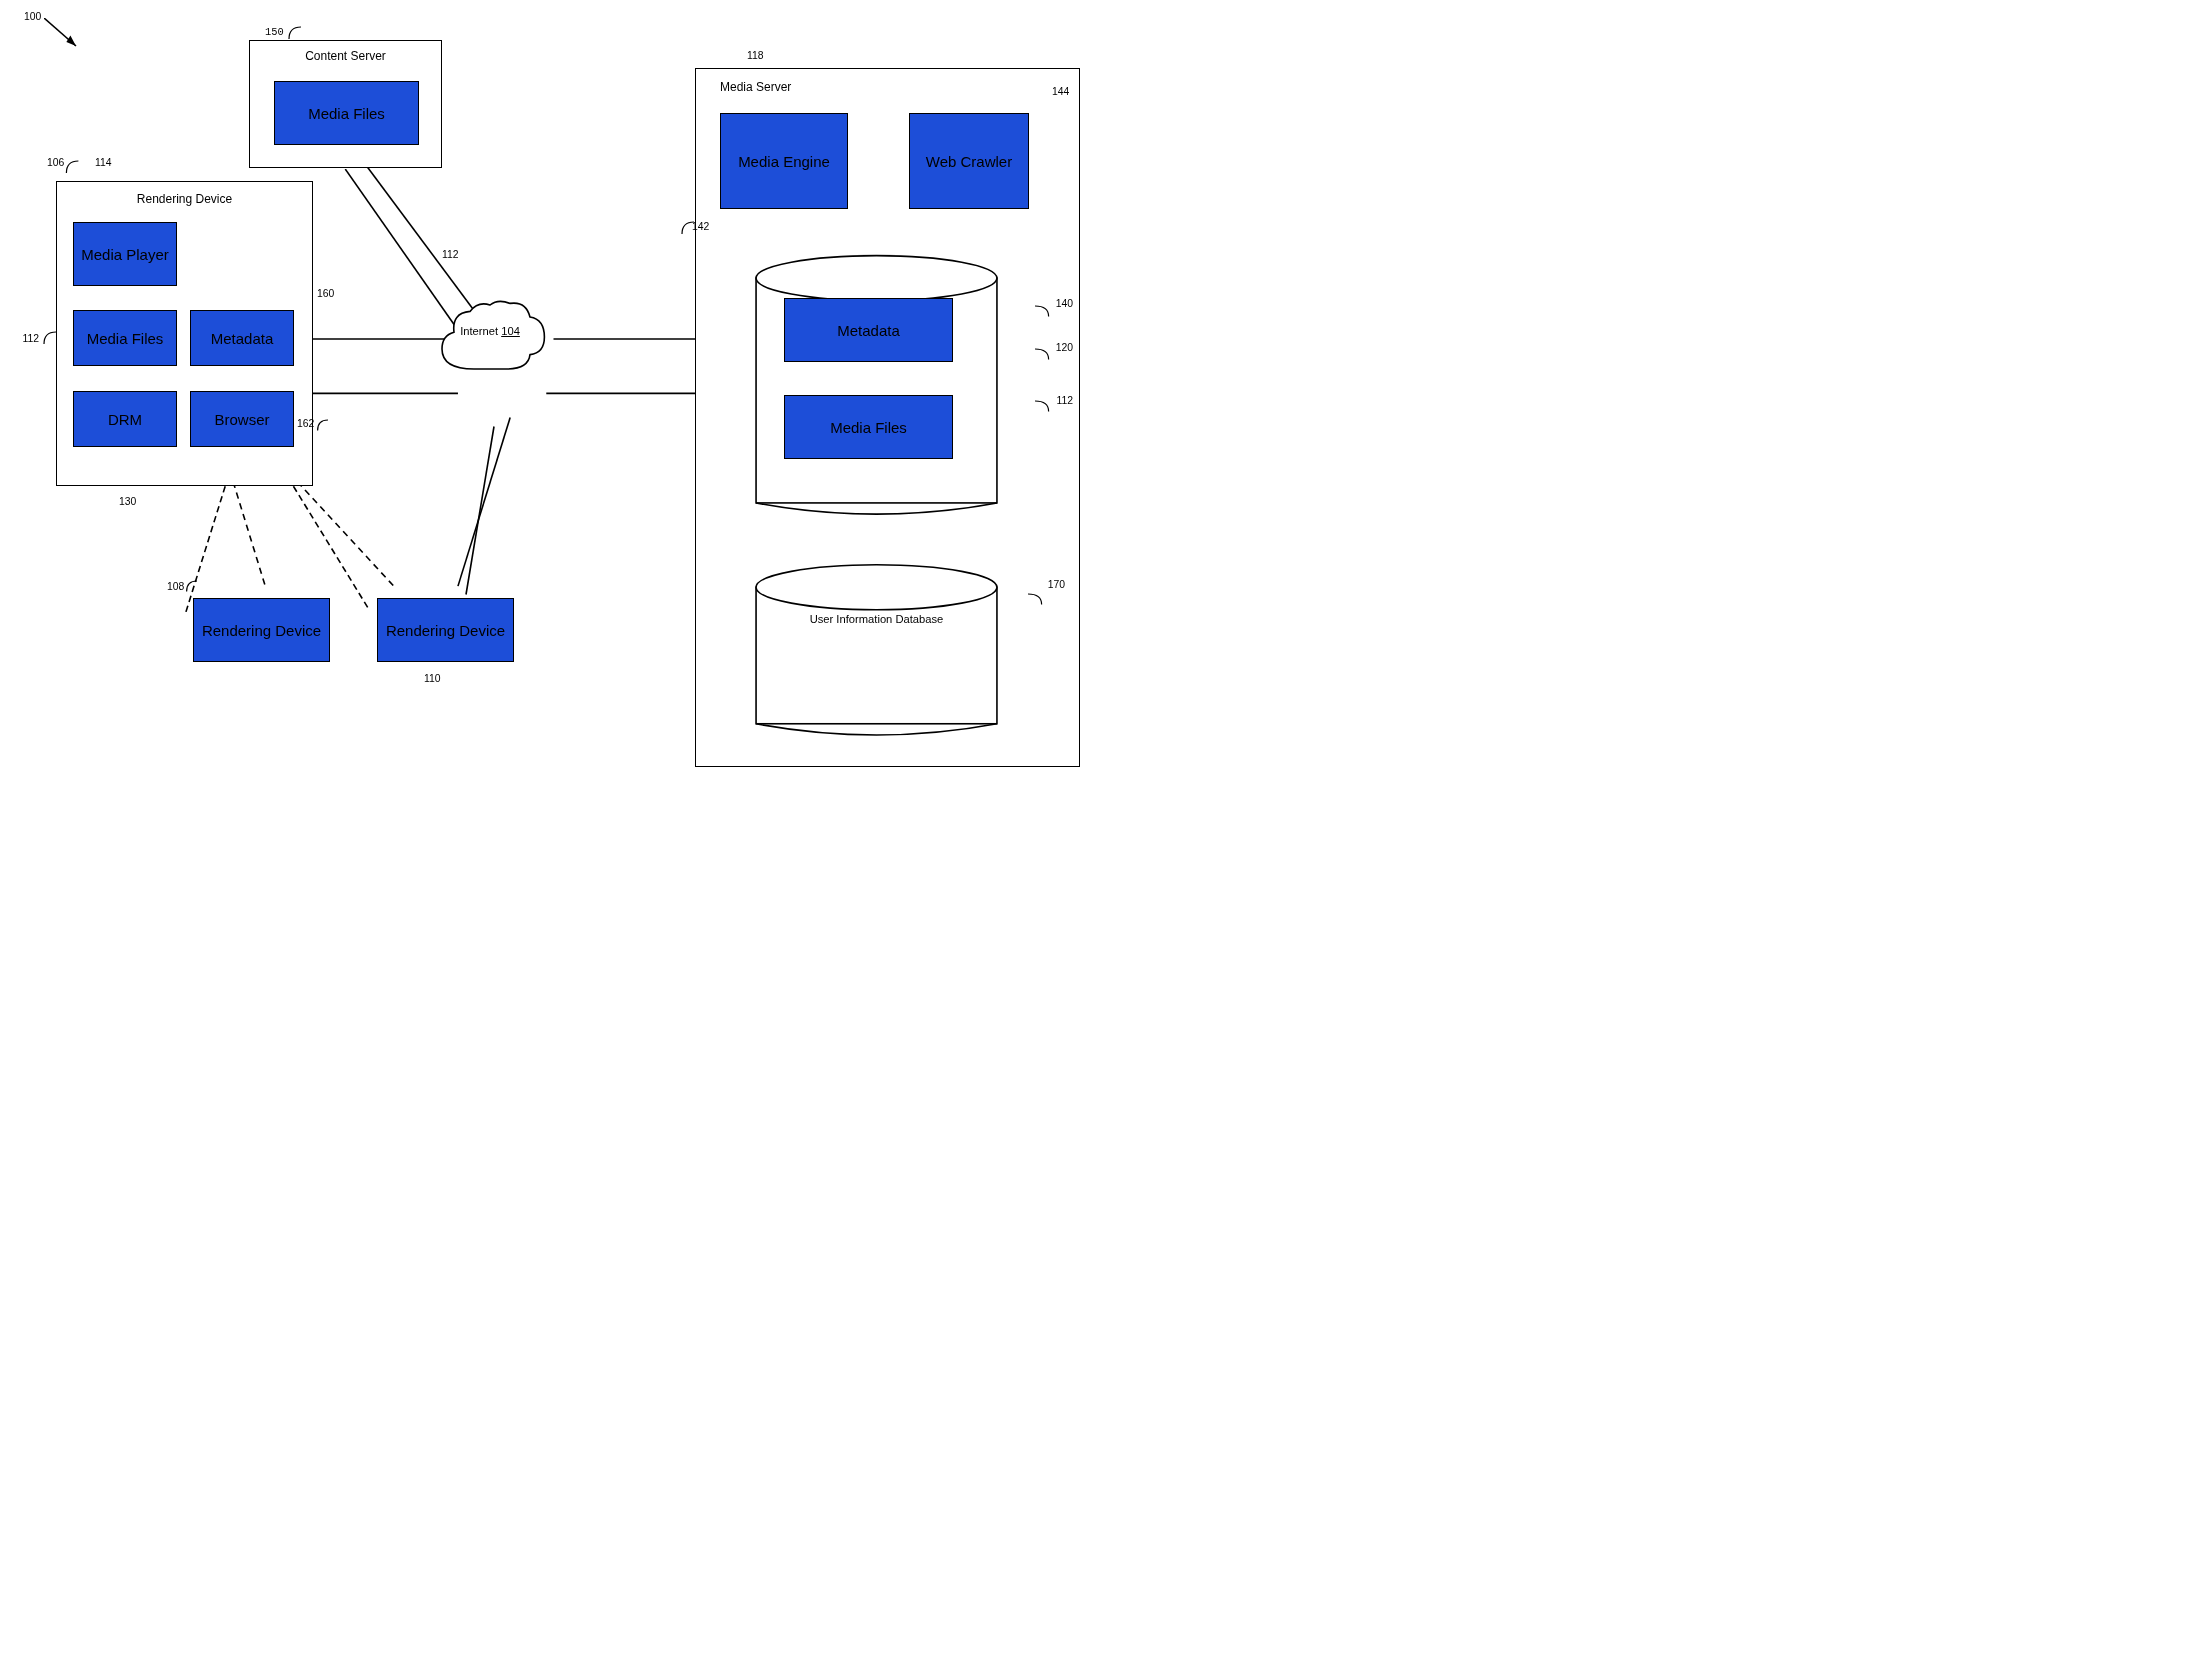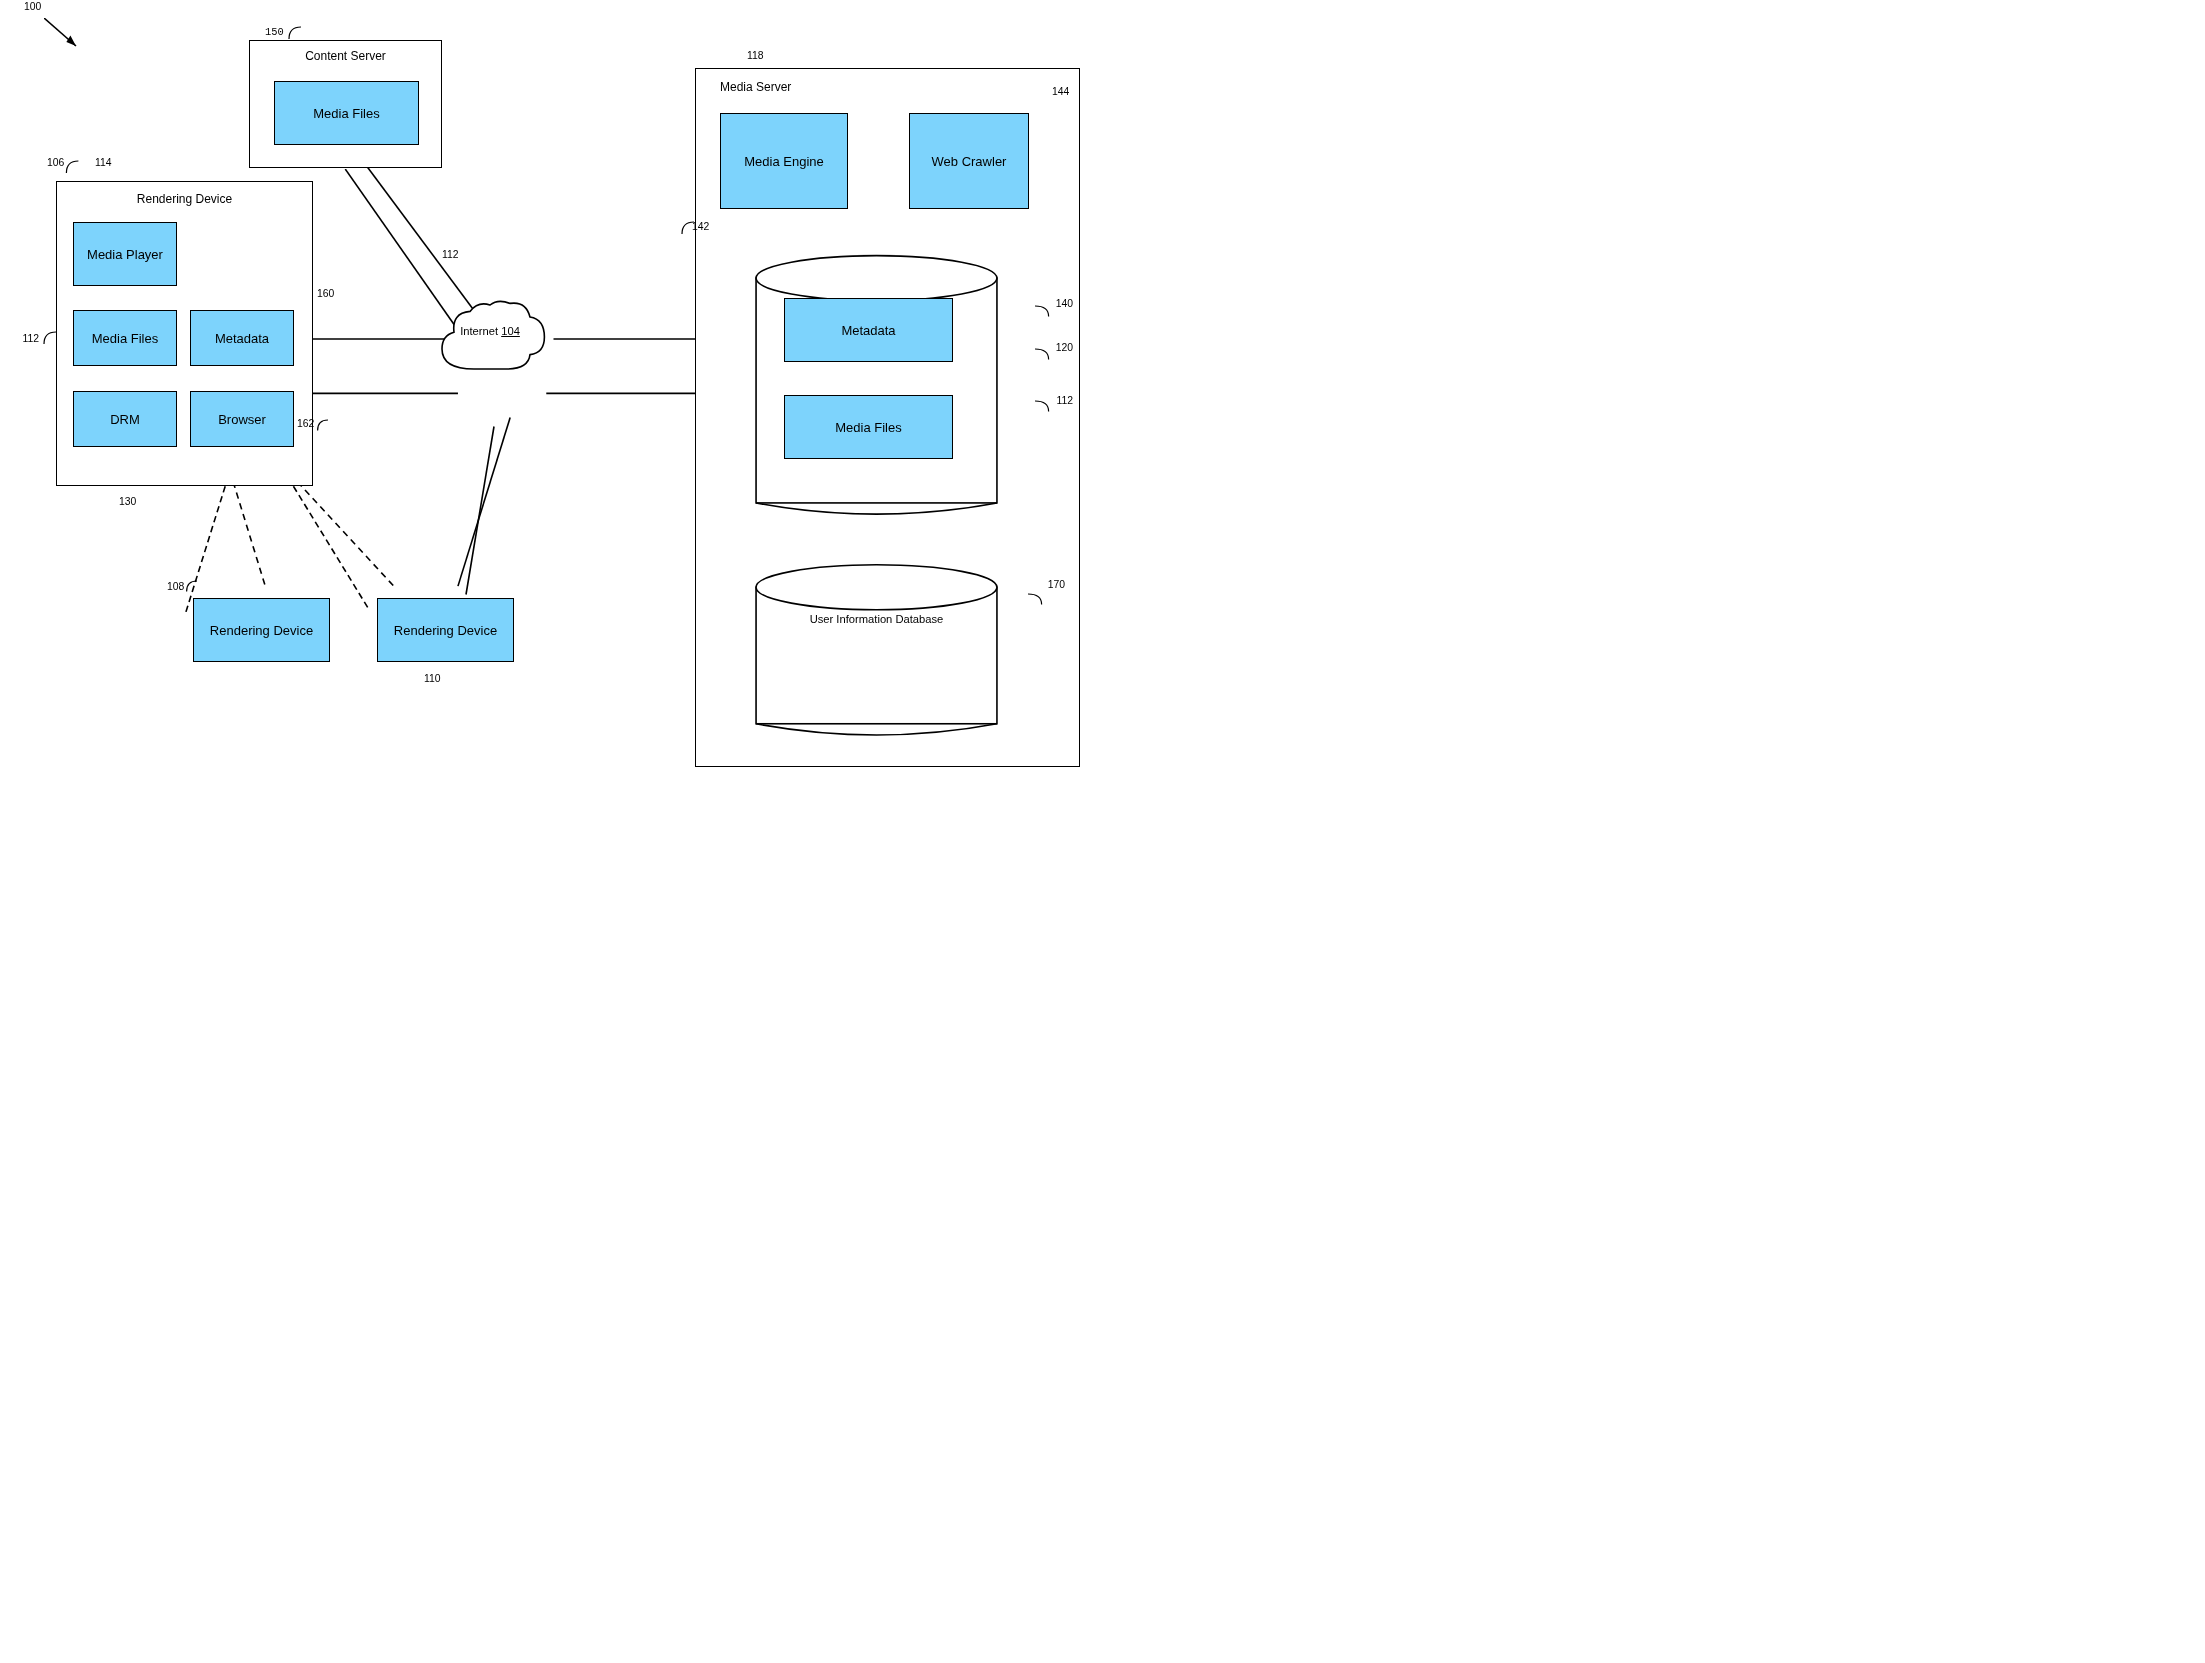--- a/index.html
+++ b/index.html
@@ -20,26 +20,26 @@
     .ref-label {
       position: absolute;
       font-size: 10.4px;
       font-family: Arial, sans-serif;
       color: #000;
     }
     
     .box {
       position: absolute;
       border: 1.6px solid #000;
-      background: #7dd3fc;
+      background: #1d4ed8;
       display: flex;
       align-items: center;
       justify-content: center;
       text-align: center;
-      font-size: 13px;
+      font-size: 15px;
       font-family: Arial, sans-serif;
     }
     
     .outer-box {
       position: absolute;
       border: 1.6px solid #000;
       background: #fff;
     }
     
     .outer-label {
@@ -66,21 +66,21 @@
     <line x1="680" y1="490" x2="900" y2="490" stroke="#000" stroke-width="2"></line>
 
     <line x1="290" y1="600" x2="330" y2="730" stroke="#000" stroke-width="2" stroke-dasharray="8,6"></line>
 
     <line x1="370" y1="600" x2="490" y2="730" stroke="#000" stroke-width="2" stroke-dasharray="8,6"></line>
 
     <line x1="635" y1="520" x2="570" y2="730" stroke="#000" stroke-width="2"></line>
 
   </svg>
 
-  <div class="ref-label" style="top:1px;left:24px;">100</div>
+  <div class="ref-label" style="top:11px;left:24px;">100</div>
   <svg style="position:absolute;top:17.7px;left:44px;" width="40" height="40" viewBox="0 0 50 50">
     <line x1="0" y1="0" x2="40" y2="35" stroke="#000" stroke-width="2"></line>
     <polygon points="40,35 28,30 33,22" fill="#000"></polygon>
   </svg>
 
   <div class="ref-label" style="top:26px;left:265px;font-family:Liberation Mono, monospace;">150</div>
 
   <svg style="position:absolute;top:22.5px;left:285px;" width="24" height="24" viewBox="0 0 30 30">
     <path d="M20,5 Q5,5 5,20" stroke="#000" stroke-width="1.5" fill="none"></path>
   </svg>

